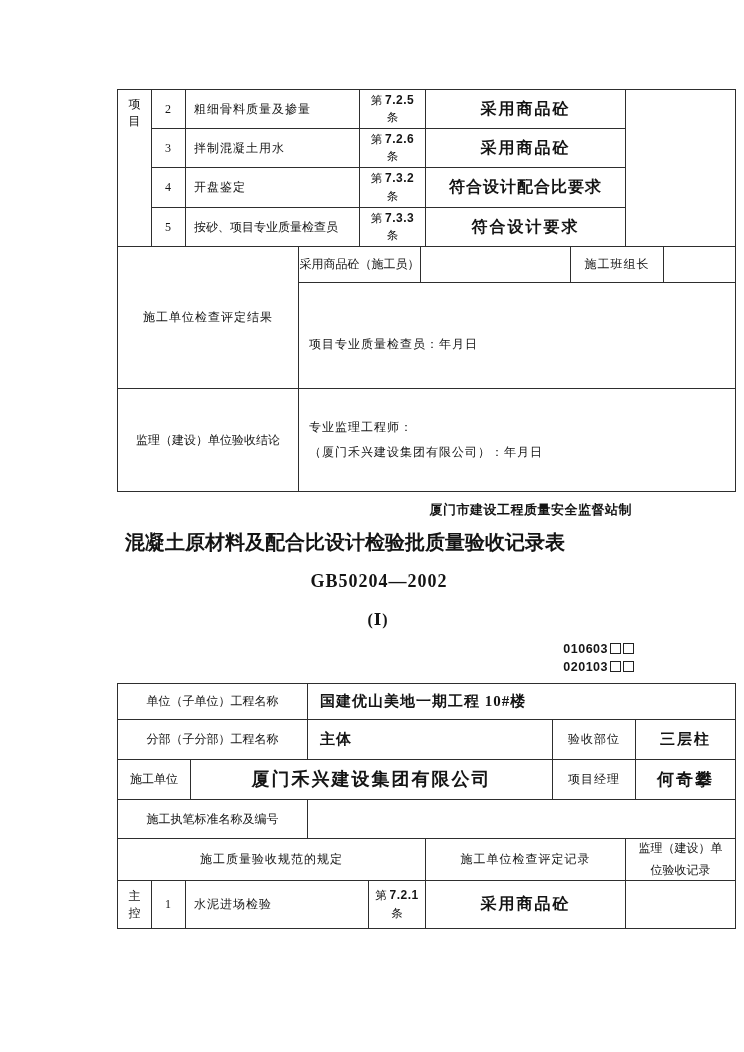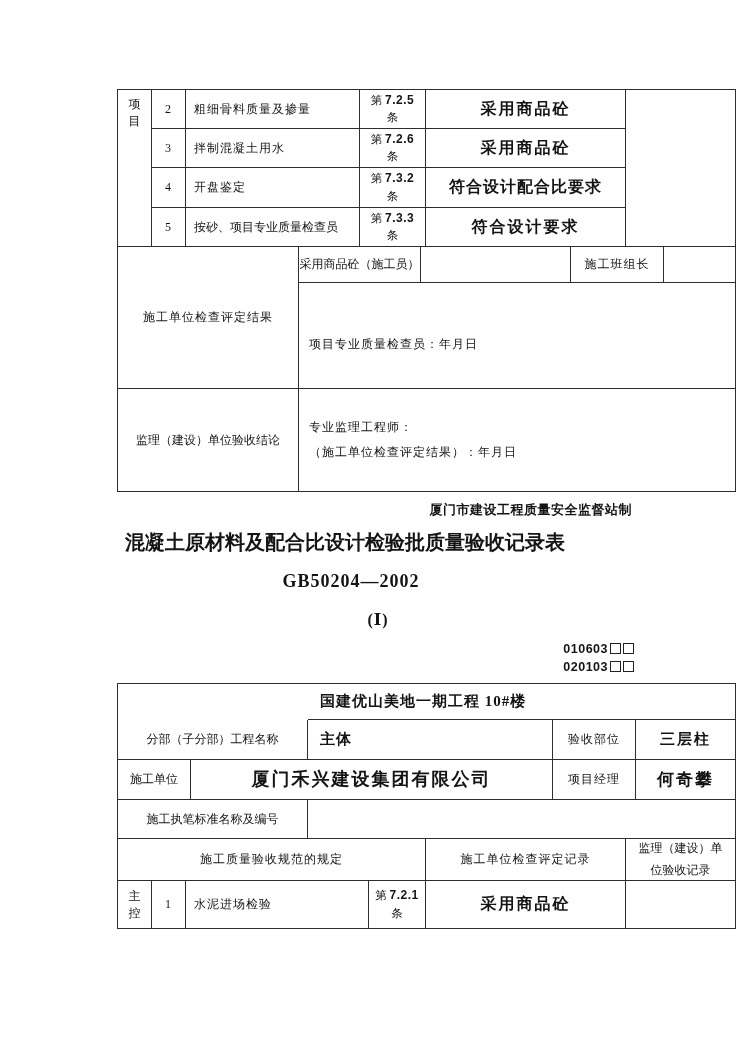--- a/index.html
+++ b/index.html
@@ -23,21 +23,21 @@
   .clause .num { font-weight:bold; font-size:12px; font-family:"Liberation Sans",sans-serif; letter-spacing:0.5px; }
   .result { font-weight:bold; font-size:16px; letter-spacing:2px; }
   .bold15 { font-weight:bold; font-size:15px; letter-spacing:1px; }
   .big18  { font-weight:bold; font-size:18px; letter-spacing:2px;text-align:right; }
   .big17  { font-weight:bold; font-size:17px; letter-spacing:2px; }
   .multiline { flex-direction:column; align-items:flex-start; justify-content:center; padding-left:10px; line-height:2.1; }
   .wraphdr { padding:0 10px; line-height:1.8; text-align:center; }
   .free { position:absolute; }
   .footer-note { font-weight:bold; font-size:13px; letter-spacing:0.5px; }
   .doc-title { font-weight:bold; font-size:20px; letter-spacing:0; text-align:center; }
-  .doc-standard { font-weight:bold; font-size:18px; text-align:center; letter-spacing:1px; }
+  .doc-standard { font-weight:bold; font-size:18px; text-align:center; letter-spacing:1px;padding-left:28px; }
   .doc-part { font-weight:bold; font-size:16px; text-align:center; letter-spacing:1px; }
   .codes { text-align:right; font-size:12.5px; font-weight:bold; line-height:18px; font-family:"Liberation Sans",sans-serif; letter-spacing:0.5px; }
   .box { display:inline-block; width:9px; height:9px; border:1px solid #222; margin-left:2px; vertical-align:-1px; background:#fff; }
 </style>
 </head>
 <body>
 
 <div class="page">
 
   <div class="tbl" style="left:117px; top:89px; width:618px; height:157px;">
@@ -84,37 +84,38 @@
     <div class="cell" style="left:0; top:0; width:181px; height:142px;">施工单位检查评定结果</div>
     <div class="cell" style="left:181px; top:0; width:122px; height:36px; letter-spacing:0;">采用商品砼（施工员）</div>
     <div class="cell" style="left:303px; top:0; width:150px; height:36px;"></div>
     <div class="cell" style="left:453px; top:0; width:93px; height:36px;">施工班组长</div>
     <div class="cell" style="left:546px; top:0; width:72px; height:36px;"></div>
     <div class="cell left" style="left:181px; top:36px; width:437px; height:106px; padding-left:10px; padding-top:18px;">项目专业质量检查员：年月日</div>
 
     <div class="cell" style="left:0; top:142px; width:181px; height:103px; letter-spacing:0;">监理（建设）单位验收结论</div>
     <div class="cell multiline" style="left:181px; top:142px; width:437px; height:103px;">
       <div>专业监理工程师：</div>
-      <div>（施工单位检查评定结果）：年月日</div>
+      <div>（厦门禾兴建设集团有限公司）：年月日</div>
     </div>
   </div>
 
   <div class="free footer-note" style="top:501px; right:112px;">厦门市建设工程质量安全监督站制</div>
 
   <div class="free doc-title" style="top:529px; left:0; width:690px;">混凝土原材料及配合比设计检验批质量验收记录表</div>
   <div class="free doc-standard" style="top:571px; left:0; width:702px;">GB50204—2002</div>
   <div class="free doc-part" style="top:610px; left:12px; width:732px;">(Ⅰ)</div>
 
   <div class="free codes" style="top:640px; right:110px;">
     <div><span>010603</span><span class="box"></span><span class="box"></span></div>
     <div><span>020103</span><span class="box"></span><span class="box"></span></div>
   </div>
 
   <div class="tbl" style="left:117px; top:683px; width:618px; height:245px;">
 
+    <div class="cell" style="left:0; top:0; width:190px; height:36px; letter-spacing:0;">单位（子单位）工程名称</div>
     <div class="cell left bold15 pad12" style="left:190px; top:0; width:428px; height:36px;">国建优山美地一期工程 10#楼</div>
 
     <div class="cell" style="left:0; top:36px; width:190px; height:40px; letter-spacing:0;">分部（子分部）工程名称</div>
     <div class="cell left bold15 pad12" style="left:190px; top:36px; width:245px; height:40px;">主体</div>
     <div class="cell bold15" style="left:518px; top:36px; width:100px; height:40px; letter-spacing:2px;">三层柱</div>
     <div class="cell" style="left:435px; top:36px; width:83px; height:40px;">验收部位</div>
 
     <div class="cell" style="left:0; top:76px; width:73px; height:40px; letter-spacing:0;">施工单位</div>
     <div class="cell big18" style="left:73px; top:76px; width:362px; height:40px;">厦门禾兴建设集团有限公司</div>
     <div class="cell" style="left:435px; top:76px; width:83px; height:40px;">项目经理</div>

